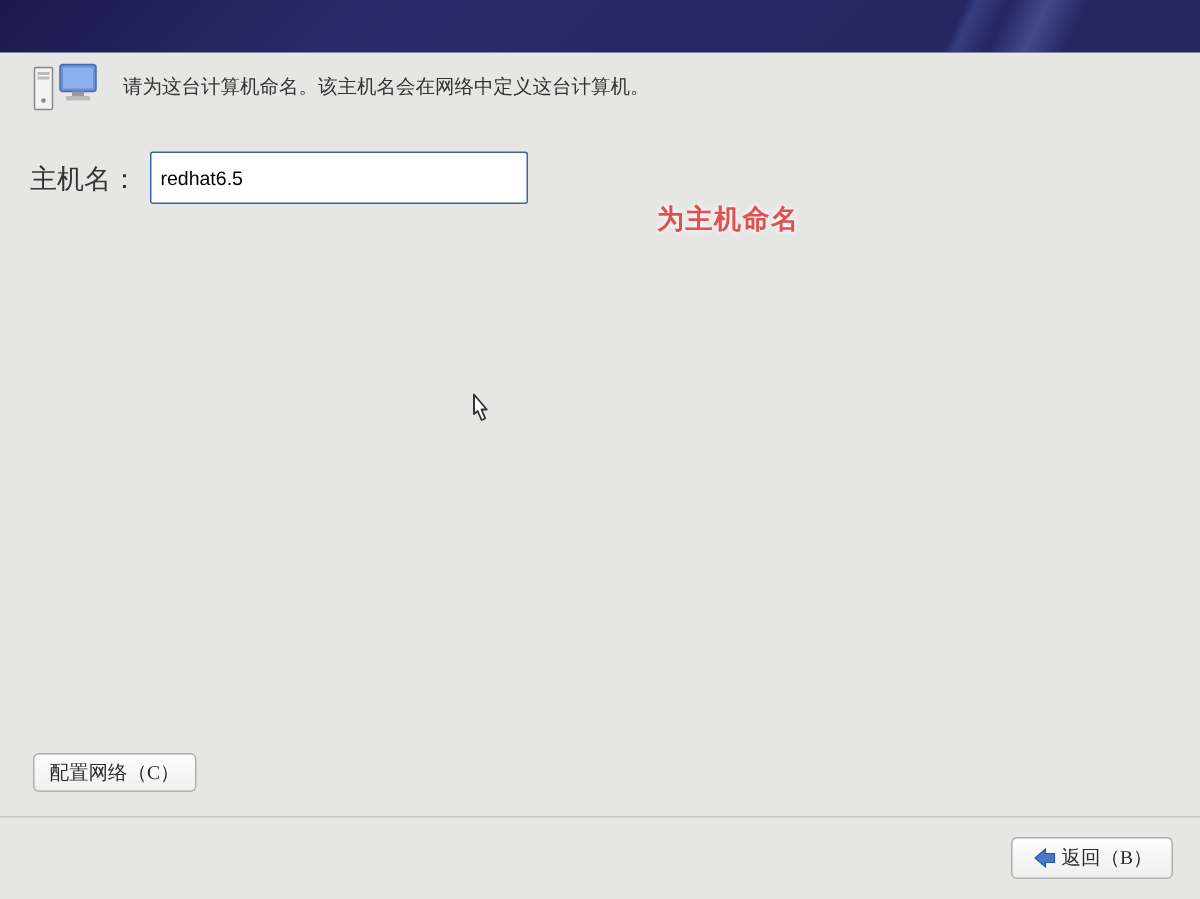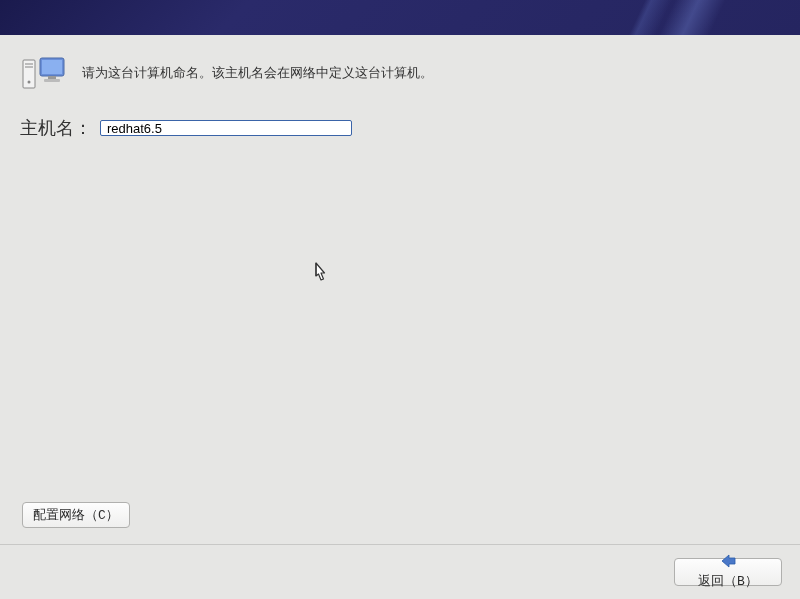--- a/index.html
+++ b/index.html
@@ -24,21 +24,21 @@
       position: absolute;
       right: 0;
       top: -20px;
       width: 280px;
       height: 120px;
       background: linear-gradient(115deg, transparent 0%, transparent 40%, rgba(100,120,200,0.28) 42%, rgba(100,120,200,0) 48%, transparent 49%, rgba(120,140,220,0.35) 56%, rgba(120,140,220,0) 64%, transparent 100%);
     }
     .content {
       position: absolute;
       left: 0; right: 0; top: 35px; bottom: 55px;
-      padding: 21px 22px 16px 22px;
+      padding: 6px 22px 16px 22px;
     }
     .intro-row {
       display: flex;
       align-items: center;
       gap: 16px;
       margin-bottom: 26px;
     }
     .host-icon {
       width: 44px;
       height: 34px;
@@ -56,21 +56,21 @@
       gap: 8px;
       margin-bottom: 10px;
     }
     .hostname-label {
       color: #333;
       font-size: 18px;
       margin-left: -2px;
     }
     .hostname-input {
       width: 252px;
-      height: 16px;
+      height: 35px;
       border: 1px solid #3a64a8;
       border-radius: 2px;
       padding: 0 6px;
       font-size: 13px;
       background: #fff;
       outline: none;
     }
     .annotation {
       position: absolute;
       left: 438px;
@@ -100,39 +100,38 @@
       align-items: center;
       gap: 4px;
       height: 26px;
       padding: 0 10px;
       background: linear-gradient(to bottom, #fdfdfd 0%, #efefee 100%);
       border: 1px solid #b0b0ae;
       border-radius: 4px;
       font-size: 13px;
       color: #2b2b2b;
       cursor: pointer;
-      font-family: Liberation Mono, monospace;
+      font-family: Liberation Serif, serif;
     }
     .footer {
       position: absolute;
       left: 0; right: 0; bottom: 0;
       height: 55px;
       border-top: 1px solid #c8c8c6;
       background: #e6e6e4;
       display: flex;
       justify-content: flex-end;
       align-items: center;
       gap: 10px;
       padding-right: 18px;
     }
     .footer .btn {
       min-width: 108px;
       height: 28px;
       justify-content: center;
-      flex-direction: column;
     }
     .arrow-icon {
       width: 16px;
       height: 14px;
       flex-shrink: 0;
     }
   </style>
 </head>
 <body>
 
@@ -156,20 +155,21 @@
       </svg>
     </div>
     <div class="intro-text">请为这台计算机命名。该主机名会在网络中定义这台计算机。</div>
   </div>
 
   <div class="hostname-row">
     <span class="hostname-label">主机名：</span>
     <input class="hostname-input" type="text" value="redhat6.5" style="">
   </div>
 
+  <div class="annotation">为主机命名</div>
 
   <div class="cursor">
     <svg viewBox="0 0 20 24">
       <path d="M6 2 L6 15 L8.5 13 L11 19 L13.5 18 L11 12 L14.5 12 Z" fill="#fff" stroke="#333" stroke-width="1.2" stroke-linejoin="round"></path>
       <path d="M6 2 L6 15" stroke="#333" stroke-width="1.2"></path>
     </svg>
   </div>
 
   <div class="config-network-btn">
     <button class="btn">

